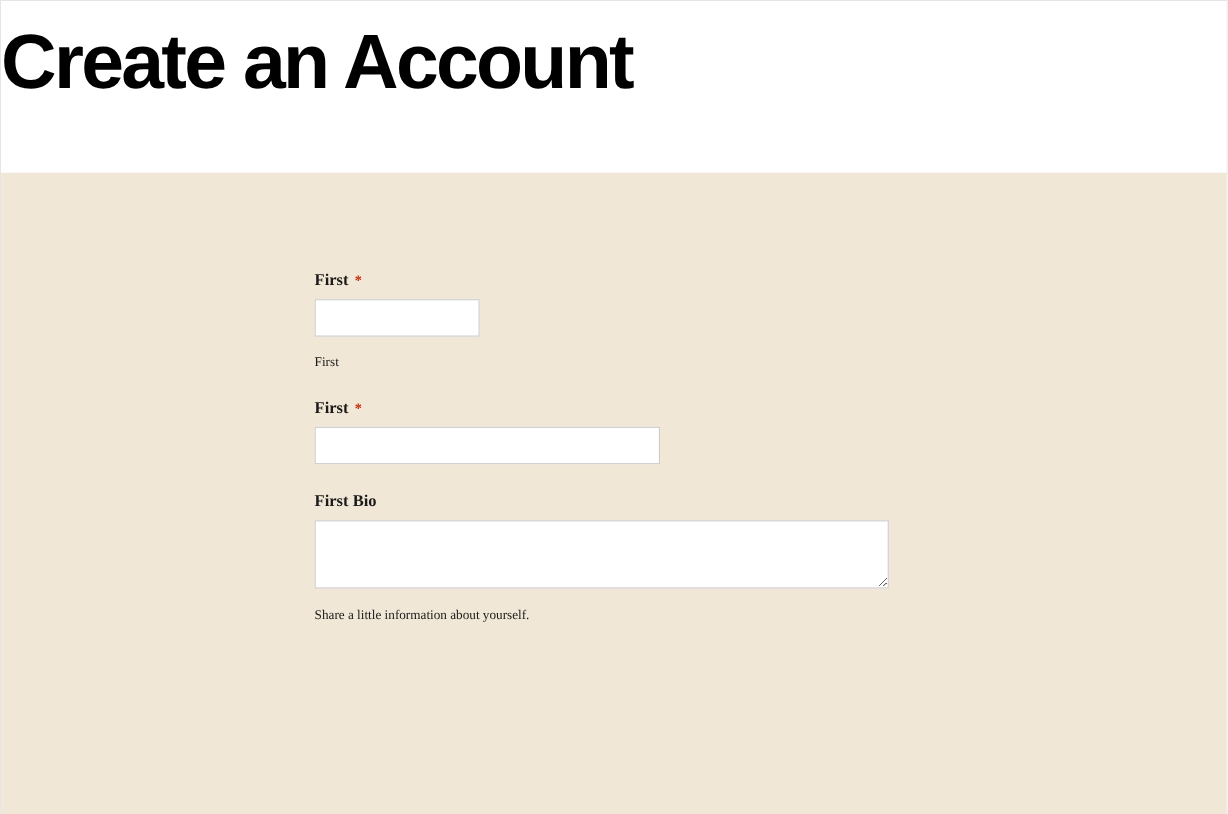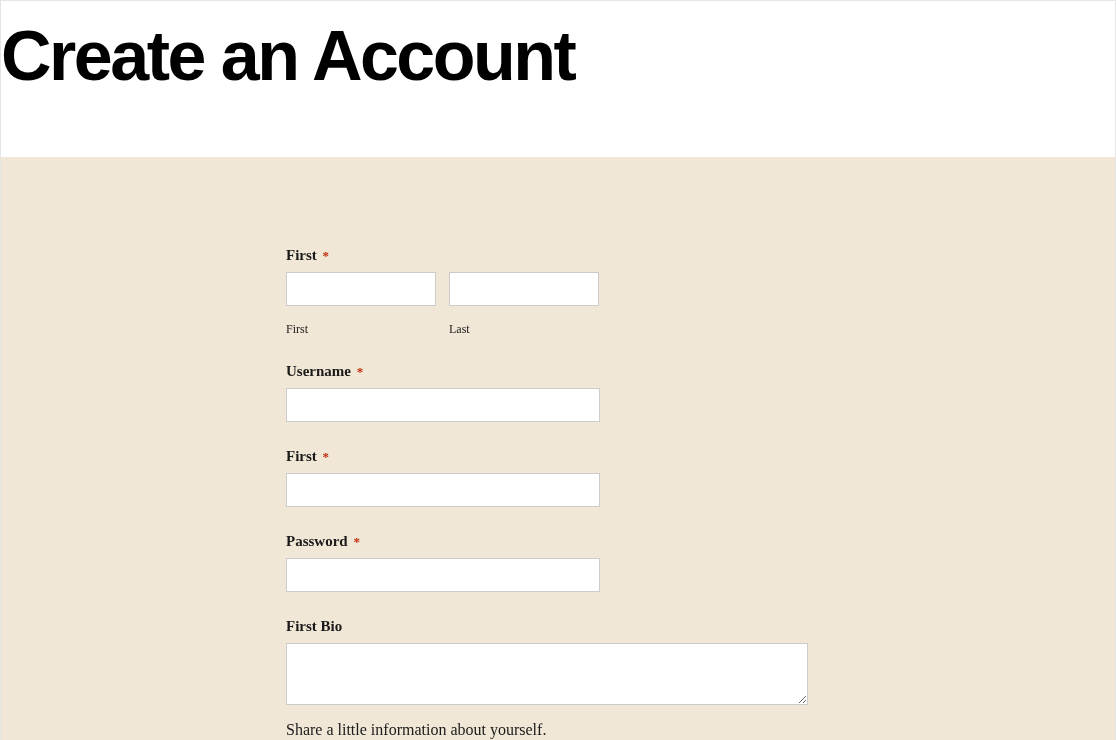--- a/index.html
+++ b/index.html
@@ -92,21 +92,21 @@
       width: 522px;
       height: 62px;
       border: 1px solid #ccc;
       background: #fff;
       font-size: 14px;
       padding: 6px 8px;
       font-family: inherit;
       resize: both;
     }
     .helper-text {
-      font-size: 16px;
+      font-size: 12px;
       color: #1a1a1a;
       margin-top: 12px;
     }
   </style>
 </head>
 <body>
 
 <div class="outer-border">
   <div class="header-section">
     <h1 class="page-title">Create an Account</h1>
@@ -118,50 +118,32 @@
       <div class="field-group">
         <label class="field-label">
           <span>First</span>
           <span class="required-mark">*</span>
         </label>
         <div class="name-row">
           <div class="name-col">
             <input type="text" class="name-input" value="" style="">
             <span class="sub-label">First</span>
           </div>
-          <div class="name-col">
-            <input type="text" class="name-input" value="" style="">
-            <span class="sub-label">Last</span>
-          </div>
         </div>
       </div>
 
-      <div class="field-group">
-        <label class="field-label">
-          <span>Username</span>
-          <span class="required-mark">*</span>
-        </label>
-        <input type="text" class="text-input" value="" style="">
-      </div>
 
       <div class="field-group">
         <label class="field-label">
           <span>First</span>
           <span class="required-mark">*</span>
         </label>
         <input type="email" class="text-input" value="" style="">
       </div>
 
-      <div class="field-group">
-        <label class="field-label">
-          <span>Password</span>
-          <span class="required-mark">*</span>
-        </label>
-        <input type="password" class="text-input" value="" style="">
-      </div>
 
       <div class="field-group">
         <label class="field-label">
           <span>First Bio</span>
         </label>
         <textarea class="textarea-input" value="" style=""></textarea>
         <div class="helper-text">Share a little information about yourself.</div>
       </div>
 
     </div>

